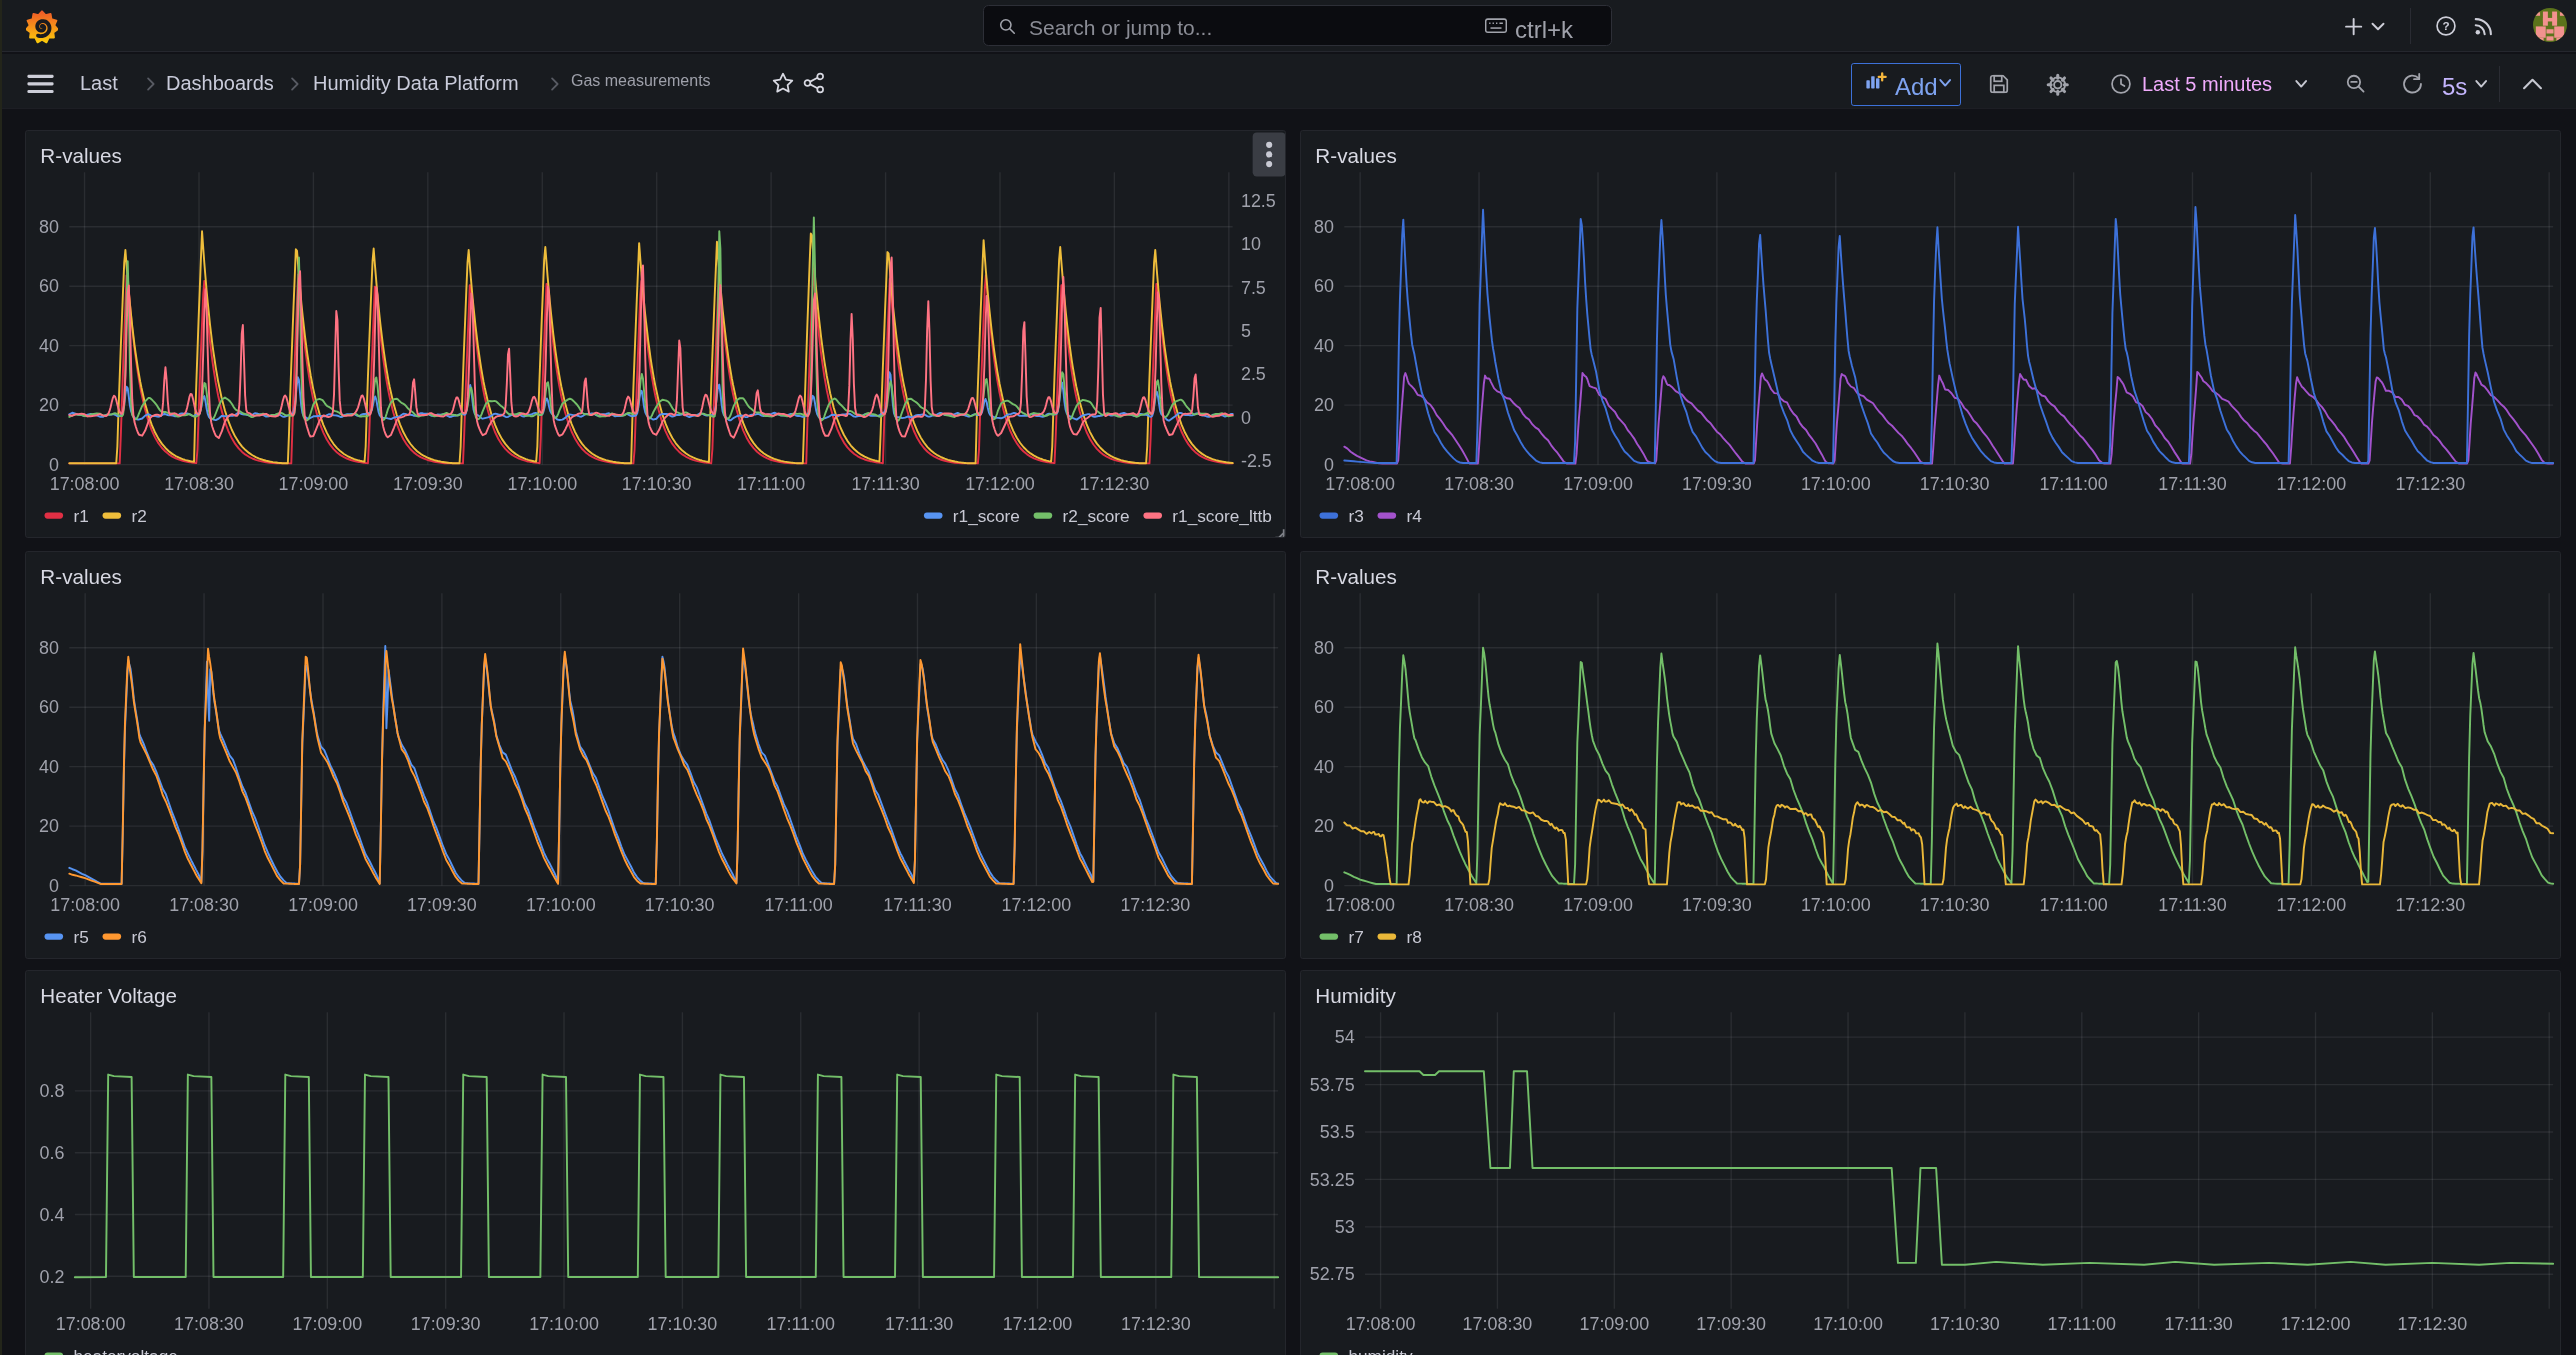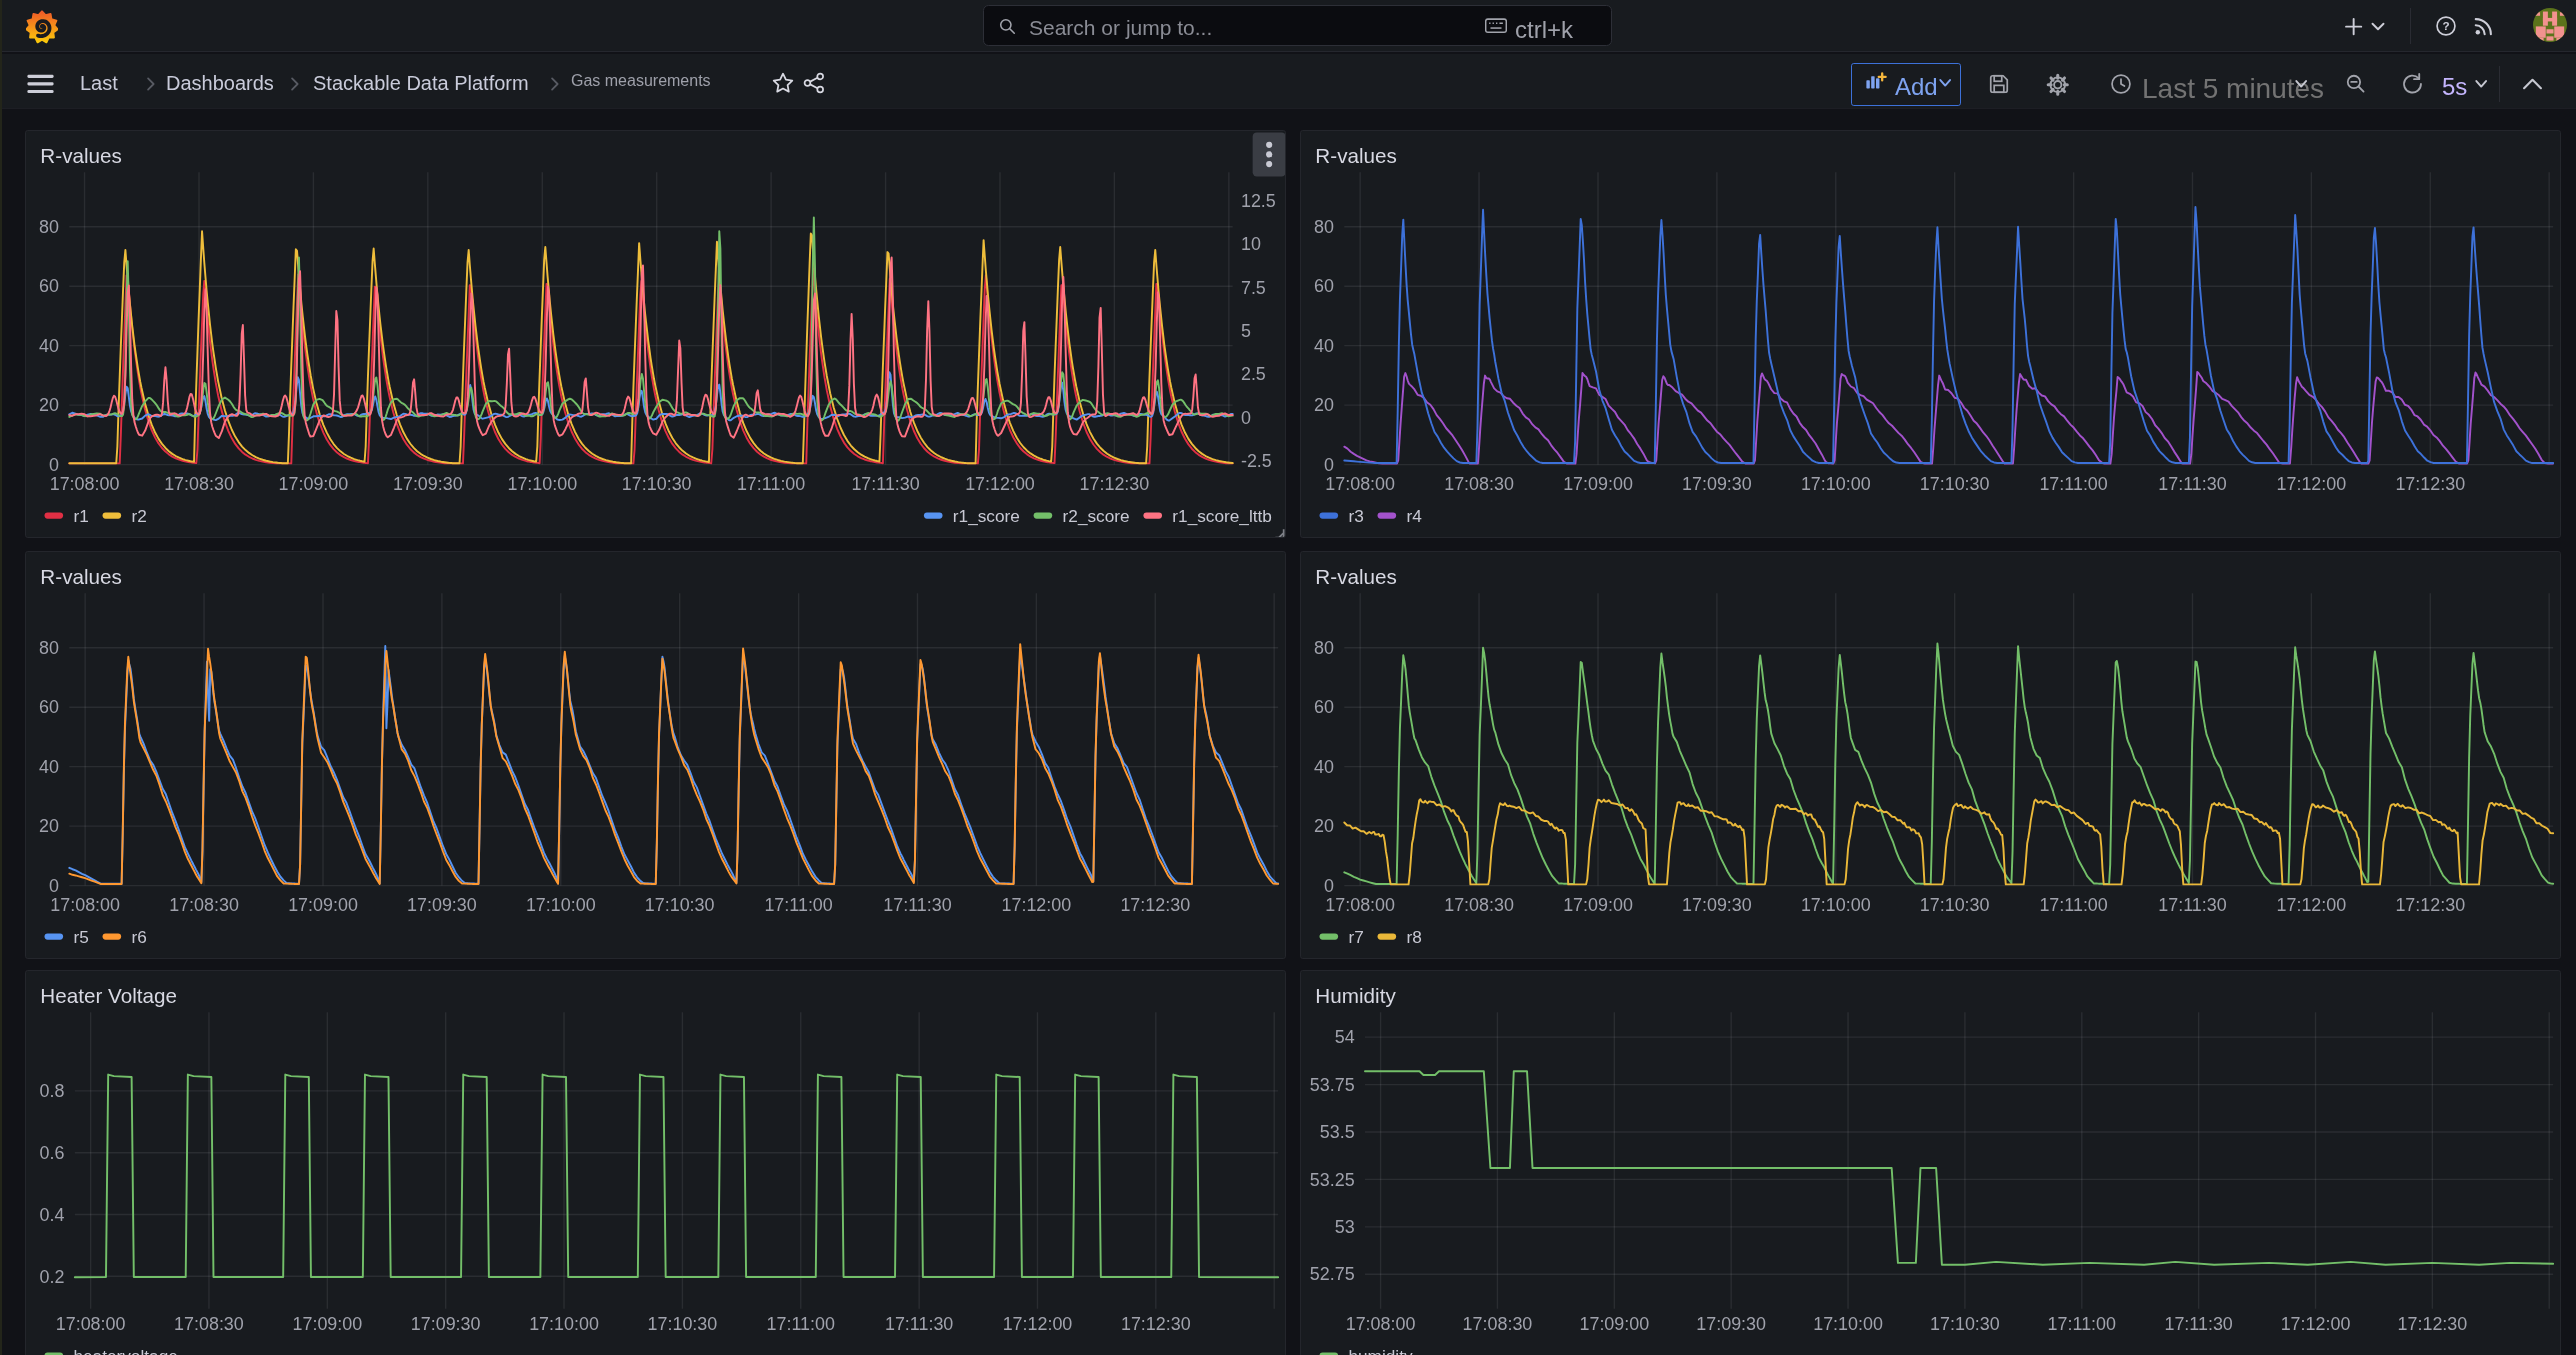--- a/index.html
+++ b/index.html
@@ -75,21 +75,21 @@
     <rect x="2" y="26" width="38" height="4.5" rx="2" fill="#cdced8"></rect>
   </svg>
 <div class="t" style="left:80px;top:72px;font-size:20px;color:#c9cbda">Last</div>
 <svg style="position:absolute;left:146px;top:77px" width="9.7" height="14" viewBox="0 0 14 20" fill="none">
     <polyline points="3,2 11,10 3,18" stroke="#585b63" stroke-width="2.6" fill="none" stroke-linecap="round" stroke-linejoin="round"></polyline>
   </svg>
 <div class="t" style="left:166px;top:72px;font-size:20px;color:#c9cbda">Dashboards</div>
 <svg style="position:absolute;left:290px;top:77px" width="9.7" height="14" viewBox="0 0 14 20" fill="none">
     <polyline points="3,2 11,10 3,18" stroke="#585b63" stroke-width="2.6" fill="none" stroke-linecap="round" stroke-linejoin="round"></polyline>
   </svg>
-<div class="t" style="left:313px;top:72px;font-size:20px;color:#c9cbda">Stackable Data Platform</div>
+<div class="t" style="left:313px;top:72px;font-size:20px;color:#c9cbda">Humidity Data Platform</div>
 <svg style="position:absolute;left:550px;top:77px" width="9.7" height="14" viewBox="0 0 14 20" fill="none">
     <polyline points="3,2 11,10 3,18" stroke="#585b63" stroke-width="2.6" fill="none" stroke-linecap="round" stroke-linejoin="round"></polyline>
   </svg>
 <div class="t" style="left:571px;top:72px;font-size:16px;color:#9ea0aa">Gas measurements</div>
 <svg style="position:absolute;left:772px;top:72px" width="22" height="22" viewBox="0 0 32 32" fill="none">
     <path d="M16 2.5 L20.2 11.2 L29.5 12.5 L22.7 19.2 L24.4 28.6 L16 24.1 L7.6 28.6 L9.3 19.2 L2.5 12.5 L11.8 11.2 Z" stroke="#d8d9e2" stroke-width="2.6" fill="none" stroke-linejoin="round"></path>
   </svg>
 <svg style="position:absolute;left:803px;top:72px" width="22" height="22" viewBox="0 0 32 32" fill="none">
     <circle cx="6.5" cy="16" r="4.2" stroke="#d8d9e2" stroke-width="2.5"></circle>
     <circle cx="25" cy="6.5" r="4.2" stroke="#d8d9e2" stroke-width="2.5"></circle>
@@ -115,21 +115,21 @@
   </svg>
 <svg style="position:absolute;left:2046px;top:73px" width="23.5" height="23.5" viewBox="0 0 32 32" fill="none">
     <circle cx="16" cy="16" r="5" stroke="#a2a4ac" stroke-width="2.6"></circle>
 <path d="M16 3 v4 M16 25 v4 M3 16 h4 M25 16 h4 M6.8 6.8 l2.8 2.8 M22.4 22.4 l2.8 2.8 M25.2 6.8 l-2.8 2.8 M9.6 22.4 l-2.8 2.8" stroke="#a2a4ac" stroke-width="4.2" stroke-linecap="round"></path>
 <circle cx="16" cy="16" r="10" stroke="#a2a4ac" stroke-width="2.6"></circle>
   </svg>
 <svg style="position:absolute;left:2110px;top:73px" width="22" height="22" viewBox="0 0 32 32" fill="none">
     <circle cx="16" cy="16" r="13" stroke="#a2a4ac" stroke-width="2.5"></circle>
     <polyline points="16,9 16,16 21,19" stroke="#a2a4ac" stroke-width="2.5" fill="none" stroke-linecap="round" stroke-linejoin="round"></polyline>
   </svg>
-<div class="t" style="left:2142px;top:73px;font-size:28px;color:#737373">Last 5 minutes</div>
+<div class="t" style="left:2142px;top:73px;font-size:20px;color:#f0abfc">Last 5 minutes</div>
 <svg style="position:absolute;left:2295px;top:79px" width="12.4" height="11" viewBox="0 0 18 16" fill="none">
     <polyline points="2,3 9,11 16,3" stroke="#c6c8d1" stroke-width="2.8" fill="none" stroke-linecap="round" stroke-linejoin="round"></polyline>
   </svg>
 <svg style="position:absolute;left:2345px;top:73px" width="22" height="22" viewBox="0 0 32 32" fill="none">
     <circle cx="13" cy="13" r="9" stroke="#a2a4ac" stroke-width="2.6"></circle>
     <line x1="9" y1="13" x2="17" y2="13" stroke="#a2a4ac" stroke-width="2.6" stroke-linecap="round"></line>
     <line x1="20" y1="20" x2="27" y2="27" stroke="#a2a4ac" stroke-width="2.6" stroke-linecap="round"></line>
   </svg>
 <svg style="position:absolute;left:2401px;top:73px" width="22" height="22" viewBox="0 0 32 32" fill="none">
     <path d="M25.5 7.5 a12.3 12.3 0 1 0 3.5 8.5" stroke="#a2a4ac" stroke-width="2.7" fill="none" stroke-linecap="round"></path>

